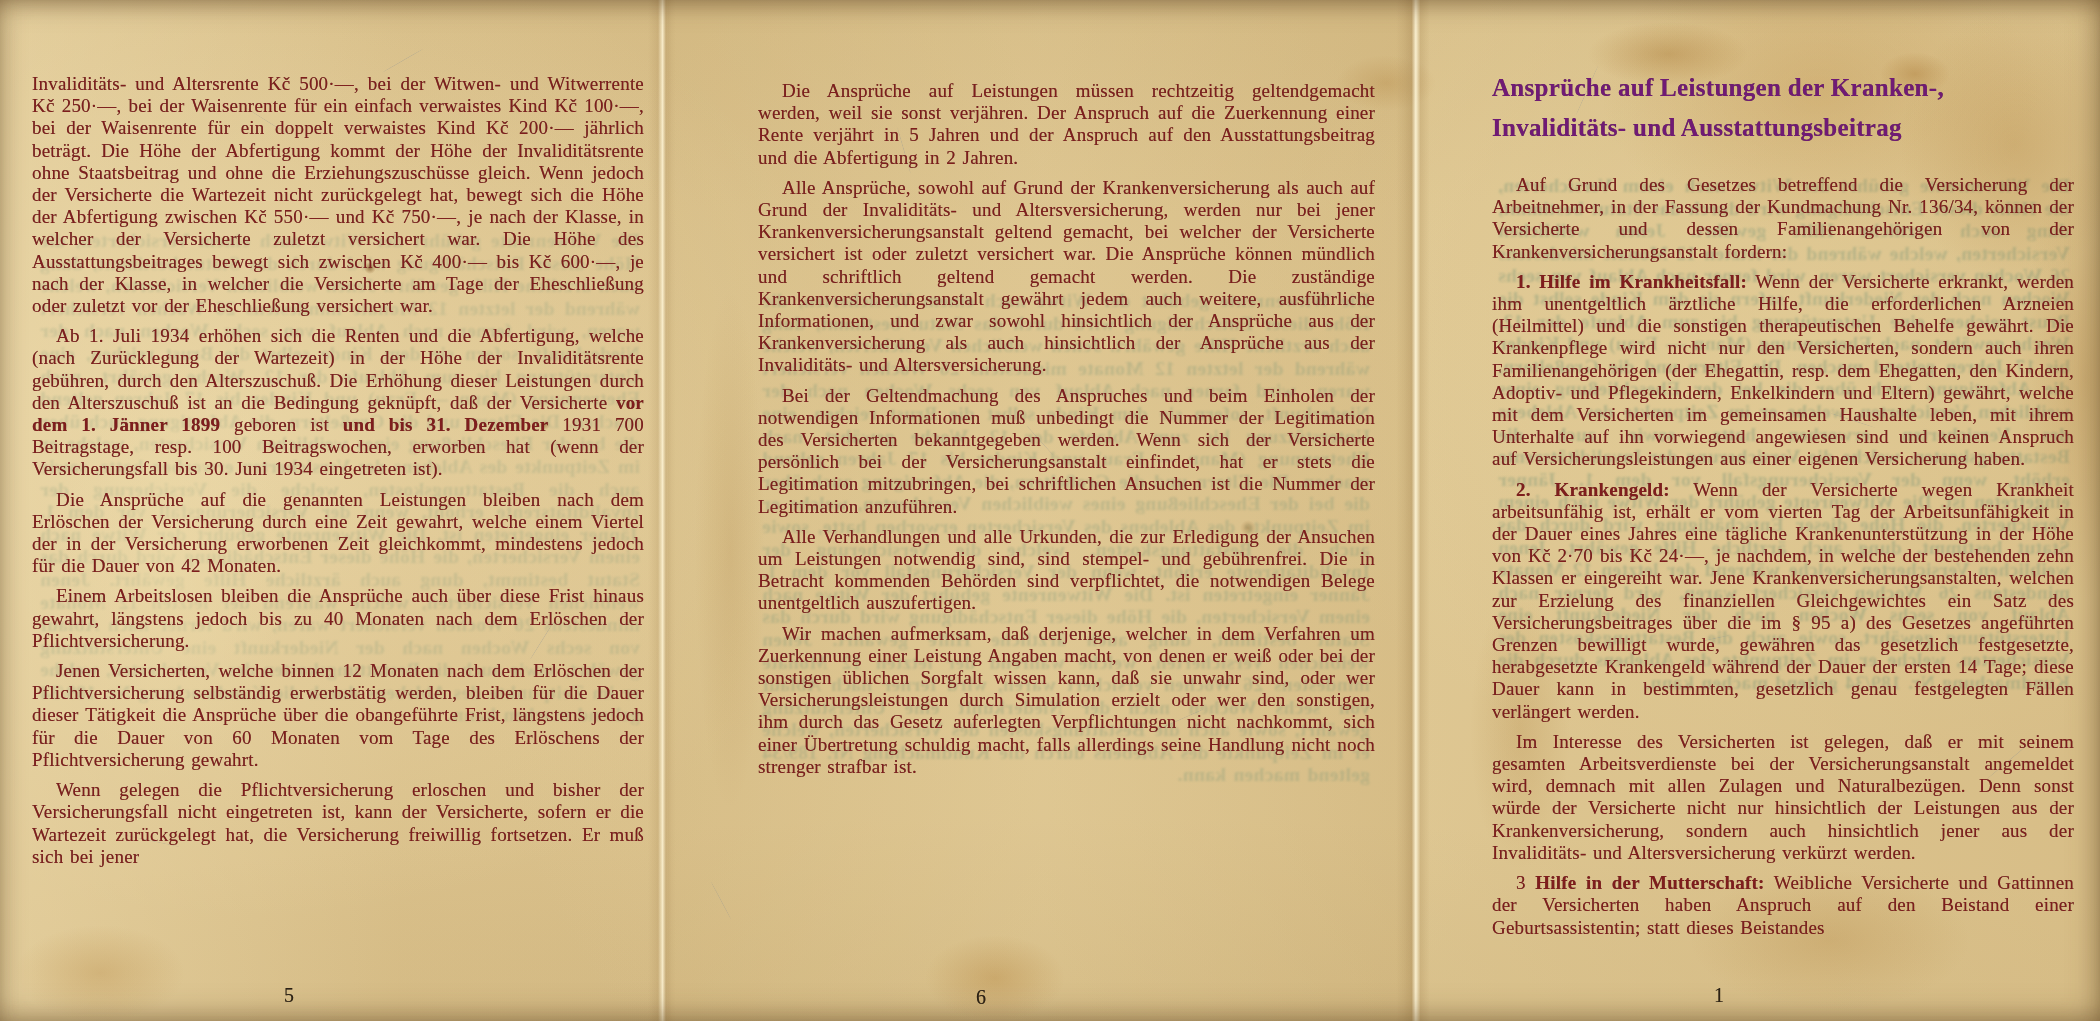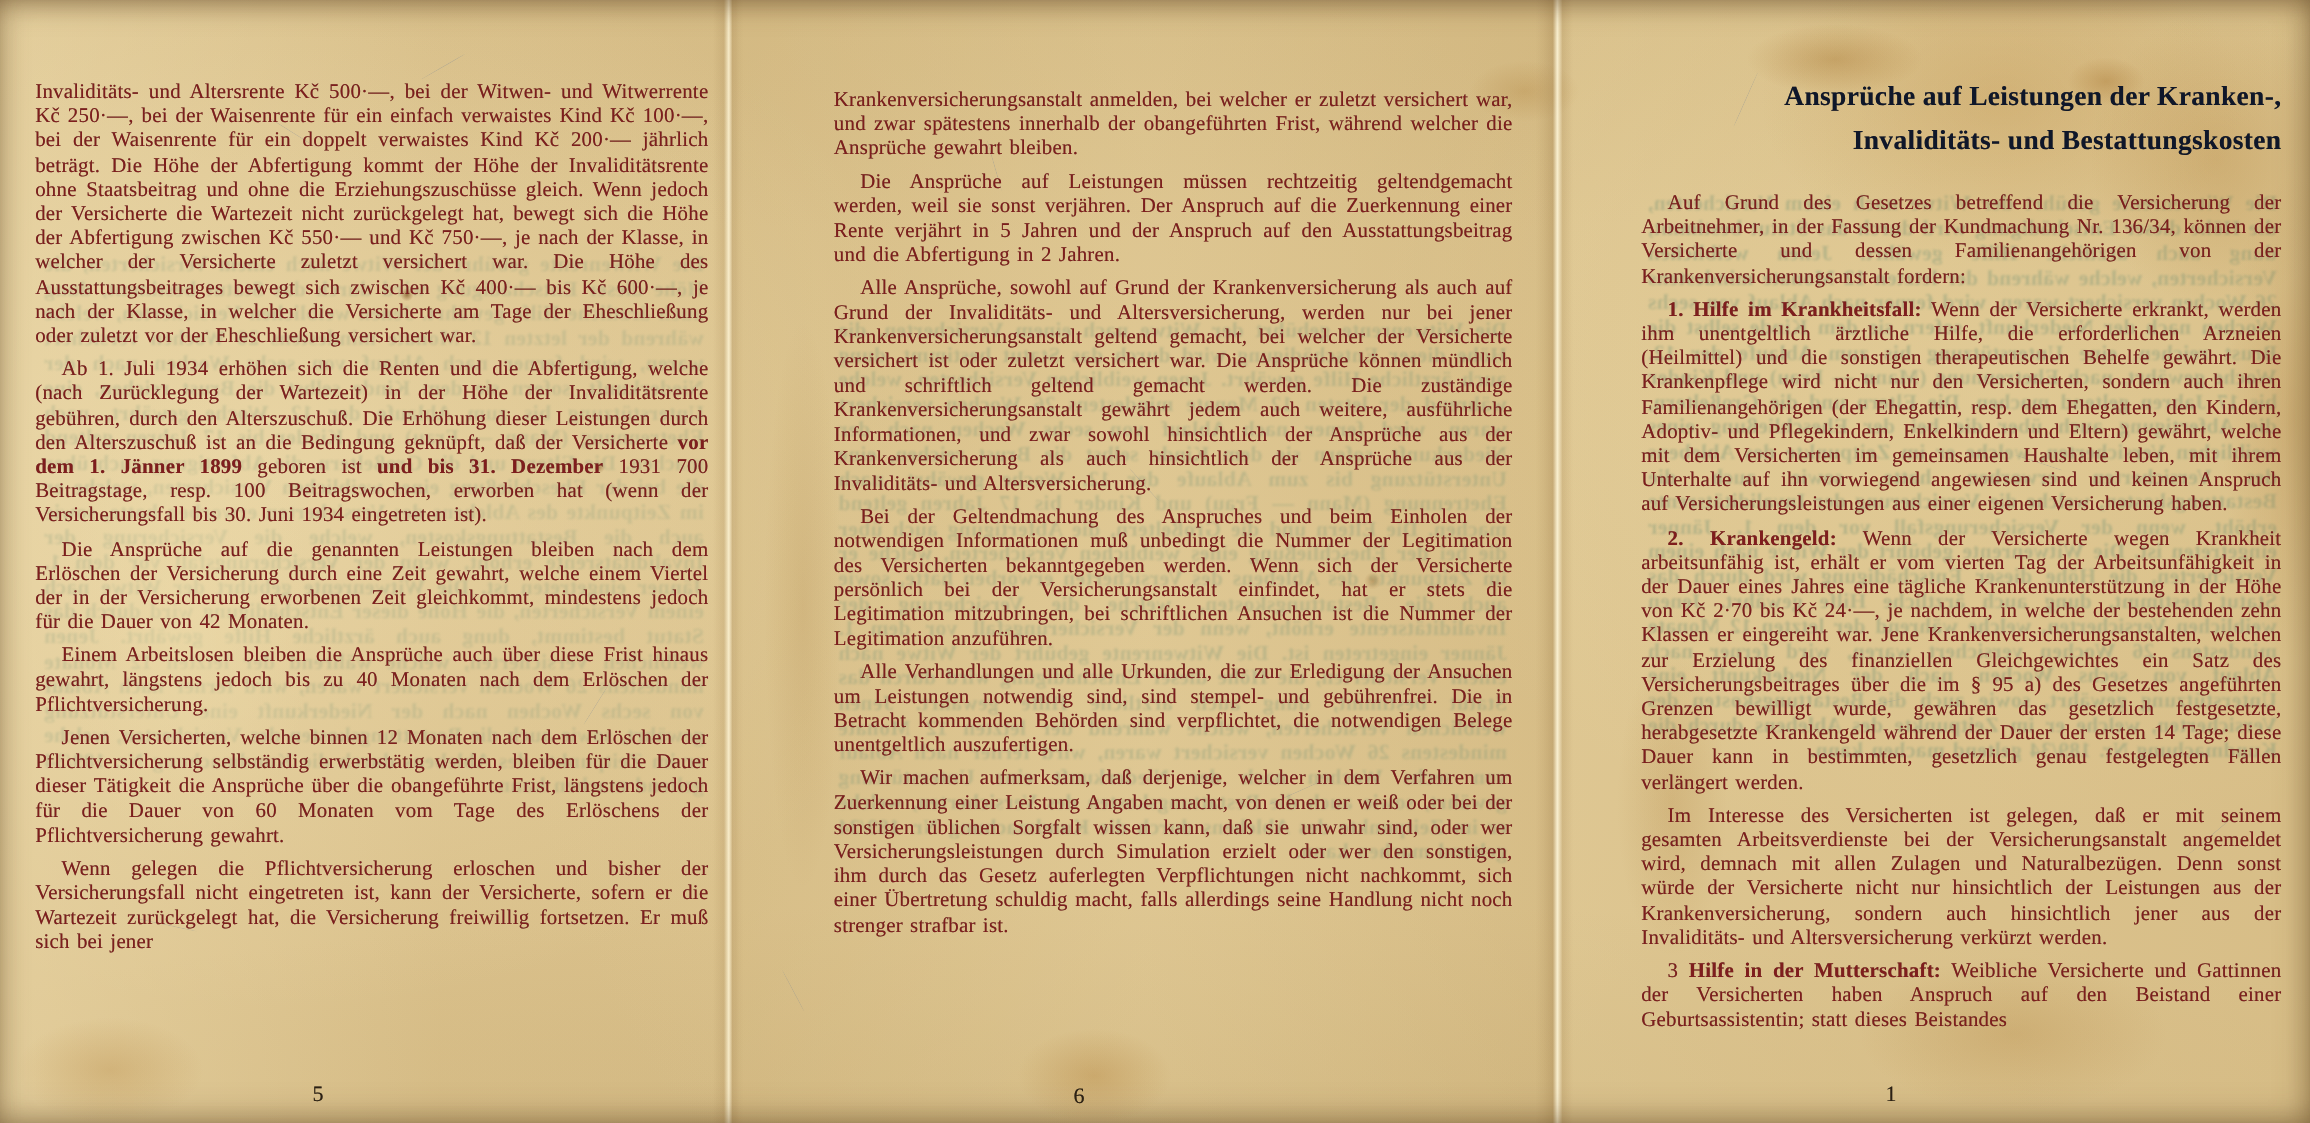--- a/index.html
+++ b/index.html
@@ -45,22 +45,22 @@
     font-size:19px; line-height:22.2px; color:#7f1d1d;
     letter-spacing:0.2px; word-spacing:1.6px;
     text-shadow:0 0 0.5px rgba(43,33,21,0.55);
     hyphens:none;
   }
   .page-body p.para.indent { text-indent:24px; }
   .page-body strong { font-weight:bold;margin-top:47px; }
 
   .title-block { margin:0 0 26px 0; }
   .title-line {
-    font-size:25px; font-weight:bold; text-align:right; line-height:40px;
-    color:#0f172a; letter-spacing:0.3px; text-shadow:0 0 0.6px rgba(36,27,16,0.6);
+    font-size:25px; font-weight:bold; text-align:left; line-height:40px;
+    color:#701a75; letter-spacing:0.3px; text-shadow:0 0 0.6px rgba(36,27,16,0.6);
   }
 
   .page-number { position:absolute; z-index:5; font-size:20px; color:#2b2115; text-shadow:0 0 0.5px rgba(43,33,21,0.55); }
 
   .vignette { position:absolute; inset:0; z-index:6; pointer-events:none;
     box-shadow:
       inset 0 14px 26px -12px rgba(96,70,36,0.55),
       inset 0 -16px 30px -14px rgba(96,70,36,0.50),
       inset 14px 0 30px -16px rgba(96,70,36,0.30),
       inset -16px 0 32px -16px rgba(96,70,36,0.45);
@@ -118,34 +118,33 @@
       <p class="para indent"><span>Die Ansprüche auf die genannten Leistungen bleiben nach dem Erlöschen der Versicherung durch eine Zeit gewahrt, welche einem Viertel der in der Versicherung erworbenen Zeit gleichkommt, mindestens jedoch für die Dauer von 42 Monaten.</span></p>
       <p class="para indent"><span>Einem Arbeitslosen bleiben die Ansprüche auch über diese Frist hinaus gewahrt, längstens jedoch bis zu 40 Monaten nach dem Erlöschen der Pflichtversicherung.</span></p>
       <p class="para indent"><span>Jenen Versicherten, welche binnen 12 Monaten nach dem Erlöschen der Pflichtversicherung selbständig erwerbstätig werden, bleiben für die Dauer dieser Tätigkeit die Ansprüche über die obangeführte Frist, längstens jedoch für die Dauer von 60 Monaten vom Tage des Erlöschens der Pflichtversicherung gewahrt.</span></p>
       <p class="para indent"><span>Wenn gelegen die Pflichtversicherung erloschen und bisher der Versicherungsfall nicht eingetreten ist, kann der Versicherte, sofern er die Wartezeit zurückgelegt hat, die Versicherung freiwillig fortsetzen. Er muß sich bei jener</span></p>
     </div>
 </div>
 <div class="page-number" style="left:284px; top:984px;">5</div>
 
 <div class="col" style="left:758px; top:80px; width:617px;">
   <div class="page-body">
-      <p class="para"><span>Krankenversicherungsanstalt anmelden, bei welcher er zuletzt versichert war, und zwar spätestens innerhalb der obangeführten Frist, während welcher die Ansprüche gewahrt bleiben.</span></p>
       <p class="para indent"><span>Die Ansprüche auf Leistungen müssen rechtzeitig geltendgemacht werden, weil sie sonst verjähren. Der Anspruch auf die Zuerkennung einer Rente verjährt in 5 Jahren und der Anspruch auf den Ausstattungsbeitrag und die Abfertigung in 2 Jahren.</span></p>
       <p class="para indent"><span>Alle Ansprüche, sowohl auf Grund der Krankenversicherung als auch auf Grund der Invaliditäts- und Altersversicherung, werden nur bei jener Krankenversicherungsanstalt geltend gemacht, bei welcher der Versicherte versichert ist oder zuletzt versichert war. Die Ansprüche können mündlich und schriftlich geltend gemacht werden. Die zuständige Krankenversicherungsanstalt gewährt jedem auch weitere, ausführliche Informationen, und zwar sowohl hinsichtlich der Ansprüche aus der Krankenversicherung als auch hinsichtlich der Ansprüche aus der Invaliditäts- und Altersversicherung.</span></p>
       <p class="para indent"><span>Bei der Geltendmachung des Anspruches und beim Einholen der notwendigen Informationen muß unbedingt die Nummer der Legitimation des Versicherten bekanntgegeben werden. Wenn sich der Versicherte persönlich bei der Versicherungsanstalt einfindet, hat er stets die Legitimation mitzubringen, bei schriftlichen Ansuchen ist die Nummer der Legitimation anzuführen.</span></p>
       <p class="para indent"><span>Alle Verhandlungen und alle Urkunden, die zur Erledigung der Ansuchen um Leistungen notwendig sind, sind stempel- und gebührenfrei. Die in Betracht kommenden Behörden sind verpflichtet, die notwendigen Belege unentgeltlich auszufertigen.</span></p>
       <p class="para indent"><span>Wir machen aufmerksam, daß derjenige, welcher in dem Verfahren um Zuerkennung einer Leistung Angaben macht, von denen er weiß oder bei der sonstigen üblichen Sorgfalt wissen kann, daß sie unwahr sind, oder wer Versicherungsleistungen durch Simulation erzielt oder wer den sonstigen, ihm durch das Gesetz auferlegten Verpflichtungen nicht nachkommt, sich einer Übertretung schuldig macht, falls allerdings seine Handlung nicht noch strenger strafbar ist.</span></p>
     </div>
 </div>
 <div class="page-number" style="left:976px; top:986px;">6</div>
 
 <div class="col" style="left:1492px; top:68px; width:582px;">
   <div class="title-block">
     <div class="title-line">Ansprüche auf Leistungen der Kranken-,</div>
-    <div class="title-line">Invaliditäts- und Bestattungskosten</div>
+    <div class="title-line">Invaliditäts- und Ausstattungsbeitrag</div>
   </div>
   <div class="page-body">
       <p class="para indent"><span>Auf Grund des Gesetzes betreffend die Versicherung der Arbeitnehmer, in der Fassung der Kundmachung Nr. 136/34, können der Versicherte und dessen Familienangehörigen von der Krankenversicherungsanstalt fordern:</span></p>
       <p class="para indent"><strong>1. Hilfe im Krankheitsfall:</strong><span> Wenn der Versicherte erkrankt, werden ihm unentgeltlich ärztliche Hilfe, die erforderlichen Arzneien (Heilmittel) und die sonstigen therapeutischen Behelfe gewährt. Die Krankenpflege wird nicht nur den Versicherten, sondern auch ihren Familienangehörigen (der Ehegattin, resp. dem Ehegatten, den Kindern, Adoptiv- und Pflegekindern, Enkelkindern und Eltern) gewährt, welche mit dem Versicherten im gemeinsamen Haushalte leben, mit ihrem Unterhalte auf ihn vorwiegend angewiesen sind und keinen Anspruch auf Versicherungsleistungen aus einer eigenen Versicherung haben.</span></p>
       <p class="para indent"><strong>2. Krankengeld:</strong><span> Wenn der Versicherte wegen Krankheit arbeitsunfähig ist, erhält er vom vierten Tag der Arbeitsunfähigkeit in der Dauer eines Jahres eine tägliche Krankenunterstützung in der Höhe von Kč 2·70 bis Kč 24·—, je nachdem, in welche der bestehenden zehn Klassen er eingereiht war. Jene Krankenversicherungsanstalten, welchen zur Erzielung des finanziellen Gleichgewichtes ein Satz des Versicherungsbeitrages über die im § 95 a) des Gesetzes angeführten Grenzen bewilligt wurde, gewähren das gesetzlich festgesetzte, herabgesetzte Krankengeld während der Dauer der ersten 14 Tage; diese Dauer kann in bestimmten, gesetzlich genau festgelegten Fällen verlängert werden.</span></p>
       <p class="para indent"><span>Im Interesse des Versicherten ist gelegen, daß er mit seinem gesamten Arbeitsverdienste bei der Versicherungsanstalt angemeldet wird, demnach mit allen Zulagen und Naturalbezügen. Denn sonst würde der Versicherte nicht nur hinsichtlich der Leistungen aus der Krankenversicherung, sondern auch hinsichtlich jener aus der Invaliditäts- und Altersversicherung verkürzt werden.</span></p>
       <p class="para indent"><span>3 </span><strong>Hilfe in der Mutterschaft:</strong><span> Weibliche Versicherte und Gattinnen der Versicherten haben Anspruch auf den Beistand einer Geburtsassistentin; statt dieses Beistandes</span></p>
     </div>
 </div>
 <div class="page-number" style="left:1714px; top:984px;">1</div>

